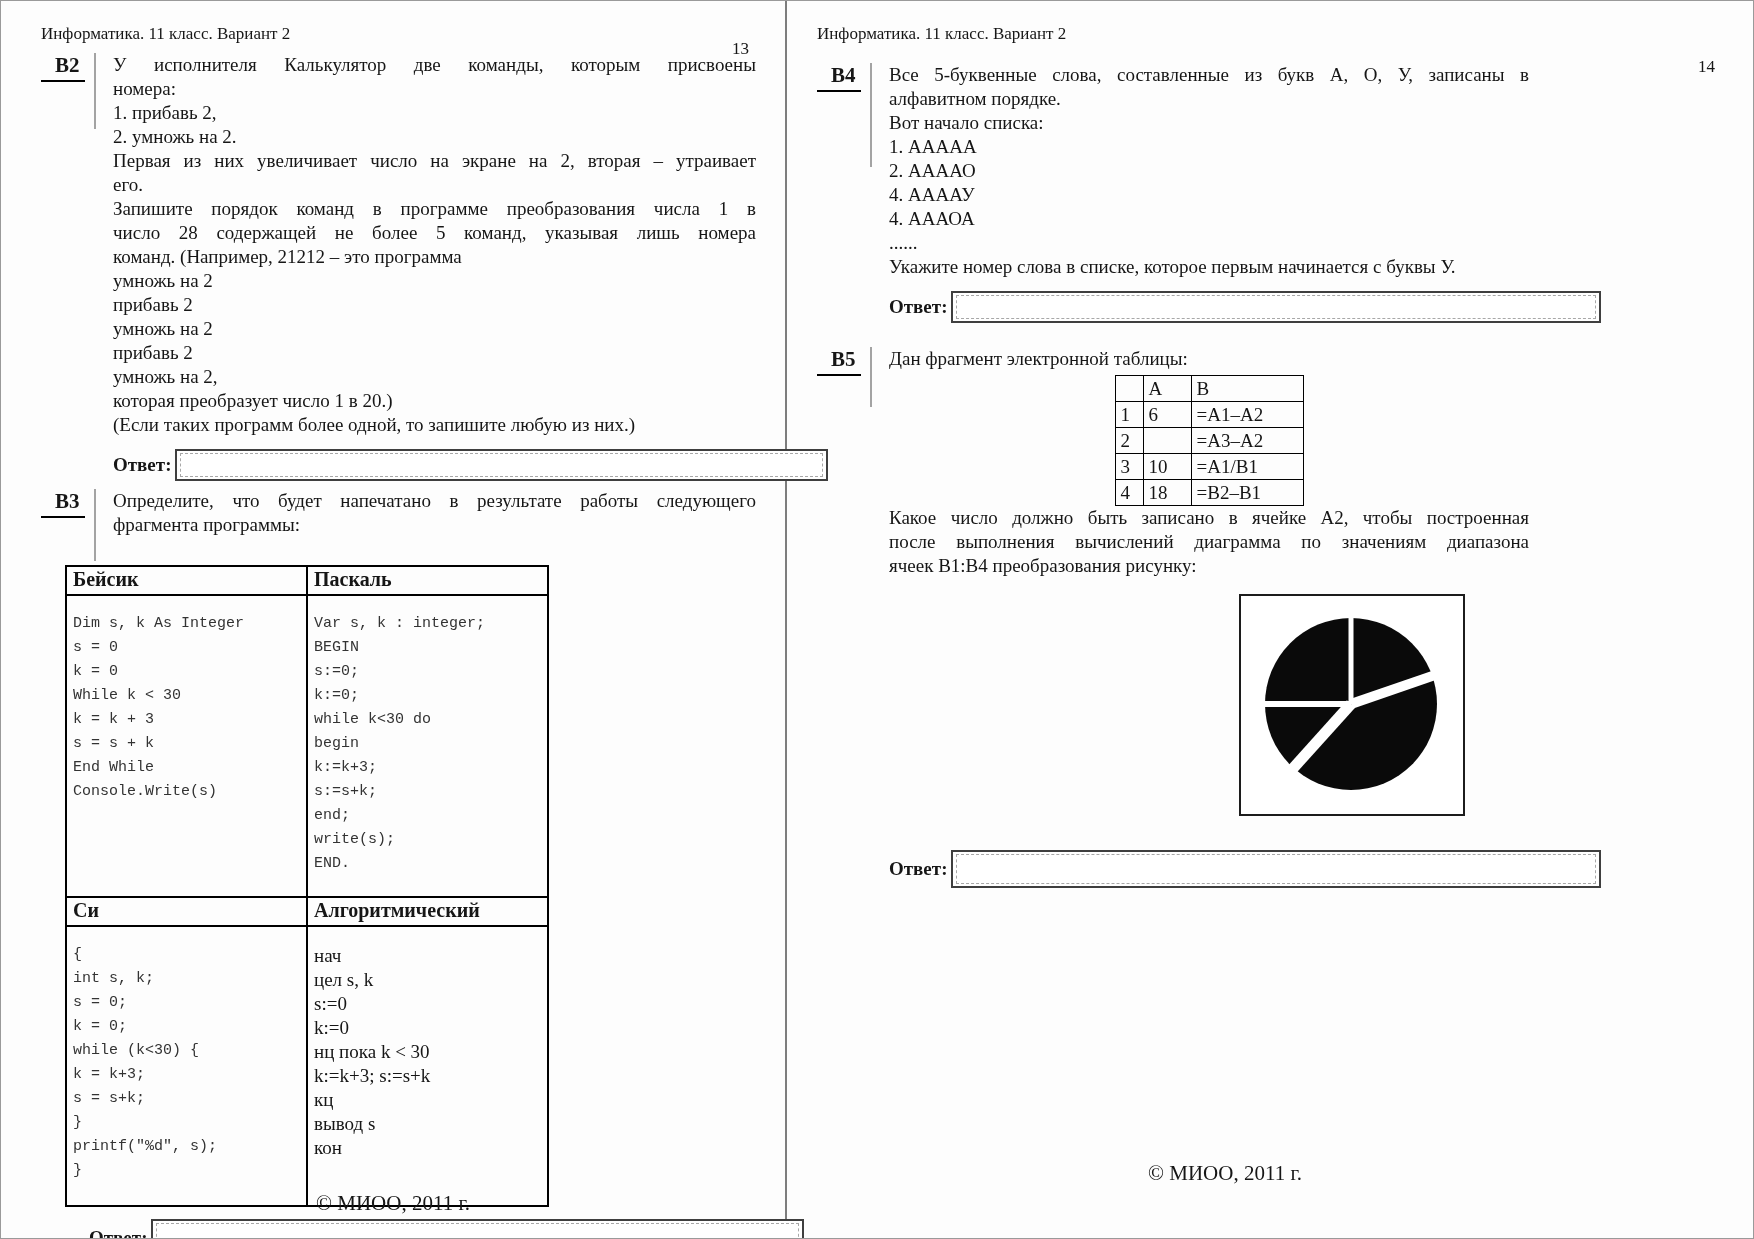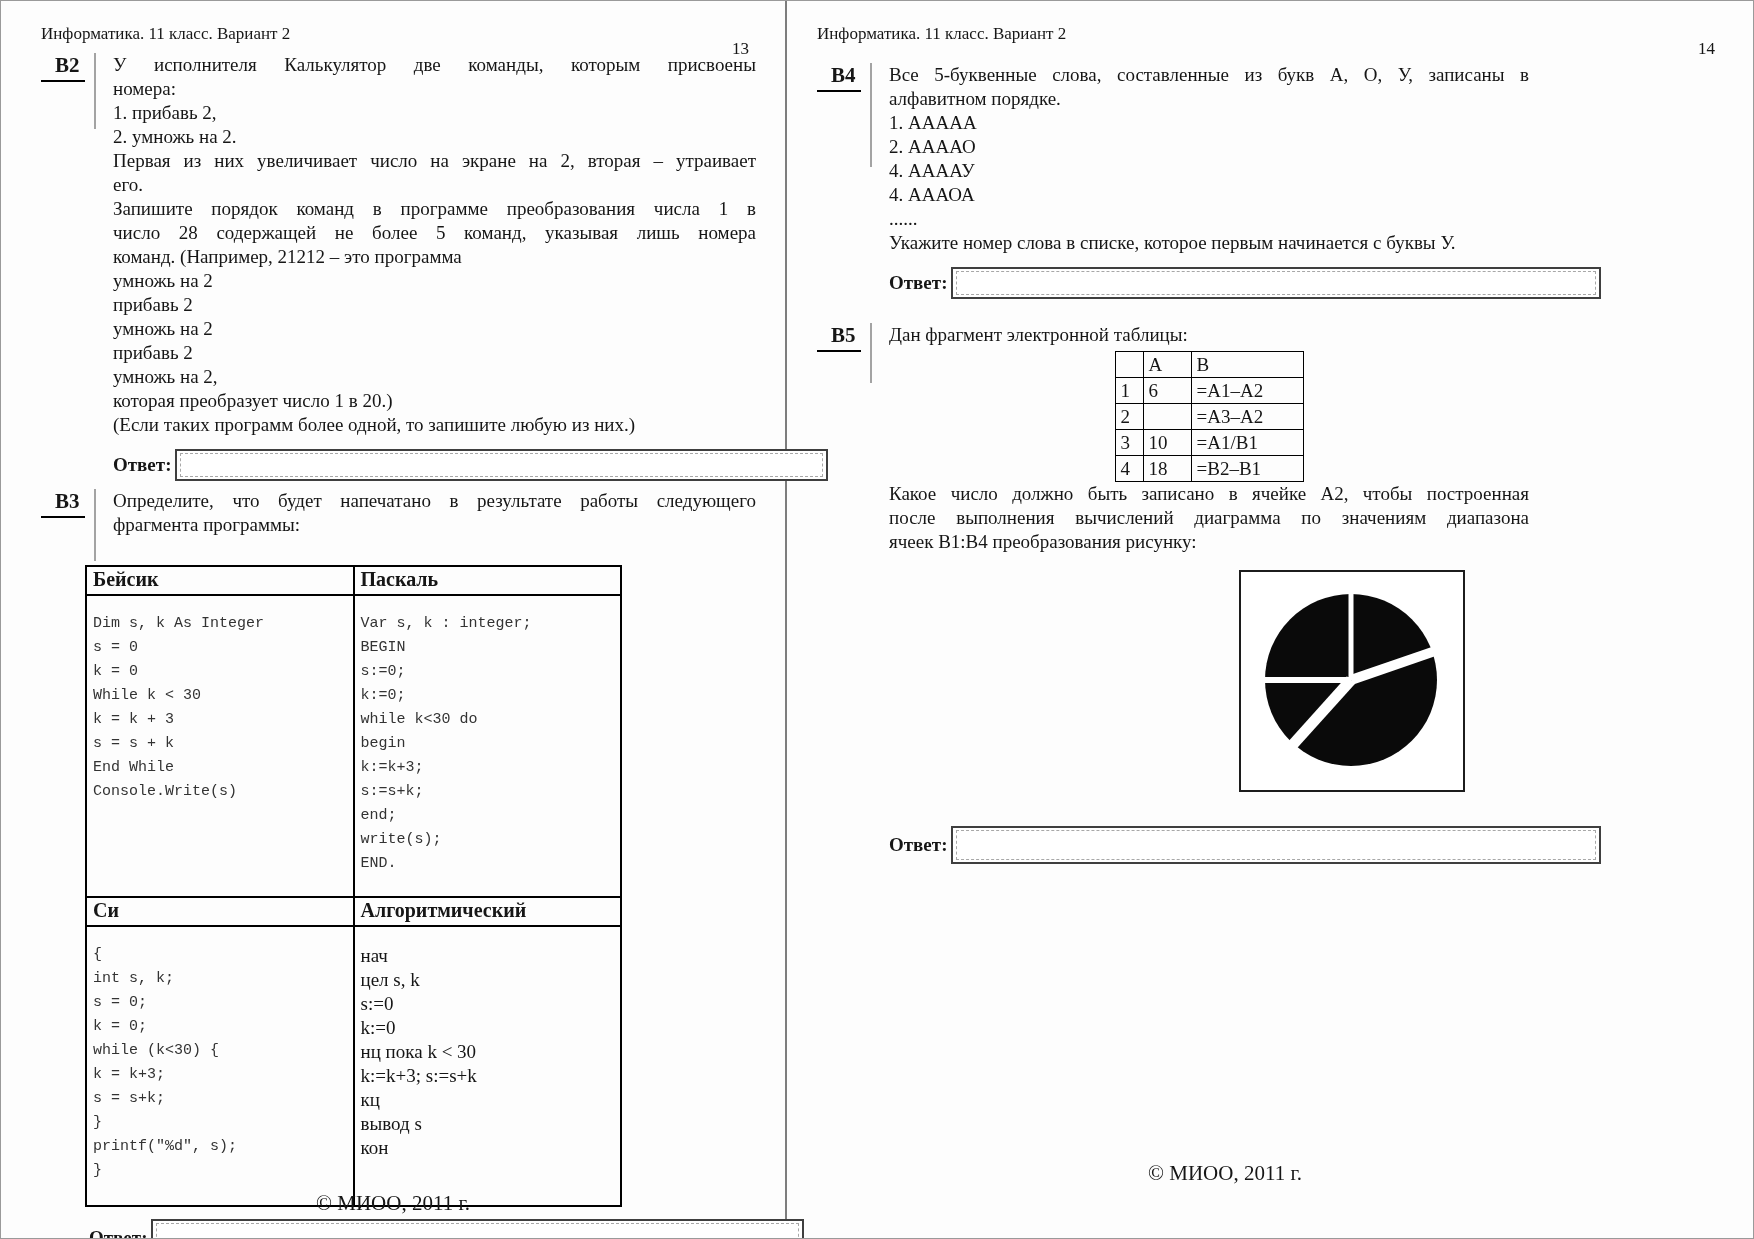--- a/index.html
+++ b/index.html
@@ -4,42 +4,42 @@
 <style>
   html,body{margin:0;padding:0;background:#e9e9e9}
   .sheet{width:1754px;height:1239px;background:#fdfdfd;border:1px solid #9a9a9a;box-sizing:border-box;
          display:flex;position:relative;font-family:"Liberation Serif",serif;color:#161616;overflow:hidden}
   .page{position:relative;box-sizing:border-box;height:100%}
   .page-left{width:786px;border-right:2px solid #7d7d7d;padding:22px 32px 0 40px}
   .page-right{flex:1;padding:22px 34px 0 30px}
   .phead{font-size:17px;line-height:22px}
   .pnum{position:absolute;font-size:17px}
   .pnum-l{top:38px;right:36px}
-  .pnum-r{top:38px;right:38px}
+  .pnum-r{top:56px;right:38px}
 
   .task{display:flex;margin-top:8px}
   .w-l{width:715px}
   .w-r{width:712px}
   .lblcol{width:72px;flex-shrink:0}
   .vline{display:inline-block;border-right:2px solid #a3a3a3;padding-right:9px}
   .vh76{height:76px}.vh72{height:72px}.vh104{height:104px}.vh60{height:60px}
   .tlabel{display:inline-block;font-weight:bold;font-size:21px;border-bottom:2px solid #000;
           padding:0 5px 3px 14px;line-height:24px}
   .ttext{flex:1;font-size:19px;line-height:24px}
   .tline{min-height:24px}
   .jl{text-align:justify;text-align-last:justify}
 
   .answer-row{display:flex;align-items:center;gap:4px;margin-top:12px}
   .ml-tx{margin-left:72px}
   .alabel{font-weight:bold;font-size:19px;flex-shrink:0}
   .abox{flex:1;border:2px solid #3f3f3f;padding:2px 3px;height:32px;box-sizing:border-box;background:#fff}
   .abox.h38{height:38px}
   .abox-inner{height:100%;border:1px dashed #a8a8a8;box-sizing:border-box}
 
-  .code-table{border-collapse:collapse;margin:4px 0 0 44px;width:537px;table-layout:fixed}
+  .code-table{border-collapse:collapse;margin:4px 0 0 24px;width:484px;table-layout:fixed}
   .code-table th,.code-table td{border:2px solid #000;vertical-align:top;text-align:left}
   .code-table th{font-size:20px;padding:1px 6px 3px;font-weight:bold}
   .code-table td.code{font-family:"Liberation Mono","DejaVu Sans Mono",monospace;font-size:15px;
        line-height:24px;white-space:pre;padding:16px 6px;color:#333}
   .code-table td.algo{font-family:"Liberation Serif",serif;font-size:19px;line-height:24px;
        white-space:pre;padding:17px 6px;color:#161616}
   .code-table tr.r1 td{height:268px}
   .code-table tr.r2 td{height:244px}
 
   .sheet-table{border-collapse:collapse;margin:4px auto 0 auto}
@@ -174,20 +174,21 @@
     <div class="phead">Информатика. 11 класс. Вариант 2</div>
     <div class="pnum pnum-r">14</div>
 
     <div class="task w-r" style="margin-top:18px">
       <div class="lblcol">
         <span class="vline vh104"><span class="tlabel">В4</span></span>
       </div>
       <div class="ttext">
         <div class="tline jl">Все 5-буквенные слова, составленные из букв А, О, У, записаны в</div>
         <div class="tline">алфавитном порядке.</div>
+        <div class="tline">Вот начало списка:</div>
         <div class="tline">1. ААААА</div>
         <div class="tline">2. ААААО</div>
         <div class="tline">4. ААААУ</div>
         <div class="tline">4. АААОА</div>
         <div class="tline">......</div>
         <div class="tline">Укажите номер слова в списке, которое первым начинается с буквы У.</div>
       </div>
     </div>
 
     <div class="answer-row w-r ml-tx">

